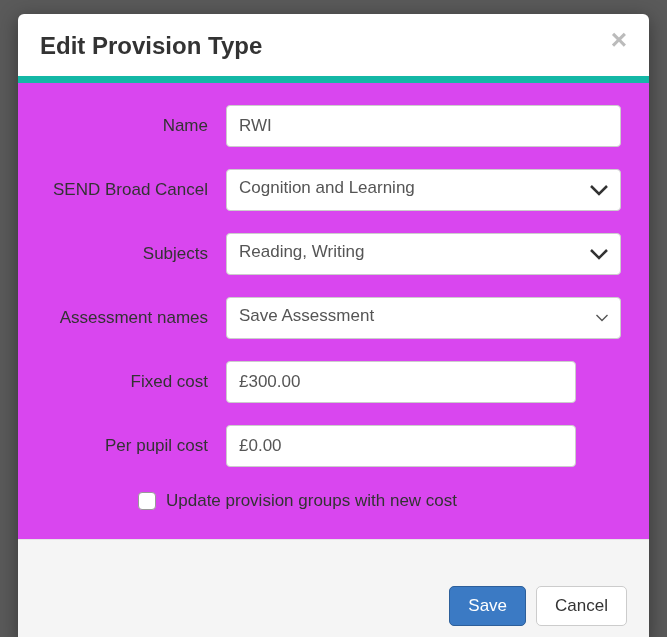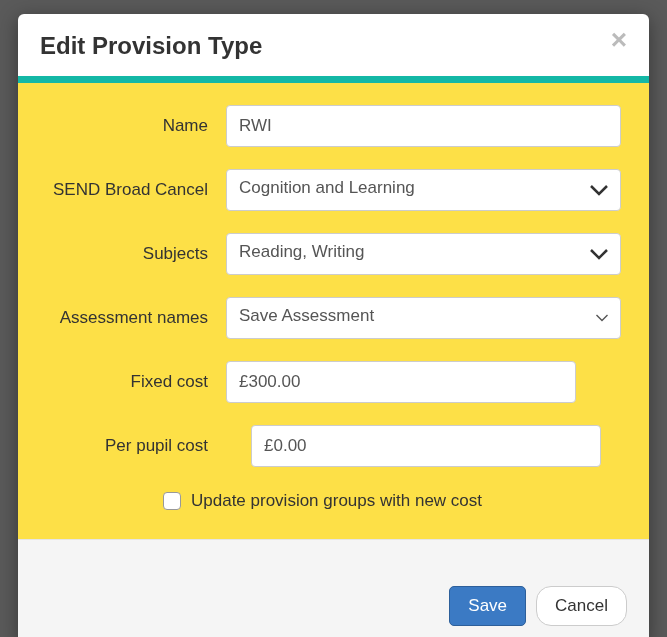--- a/index.html
+++ b/index.html
@@ -36,21 +36,21 @@
     .close-btn {
       font-size: 28px;
       color: #bbb;
       cursor: pointer;
       line-height: 0.6;
       font-weight: bold;
       text-shadow: 0 1px 0 #fff;
     }
     .modal-body {
       padding: 22px 28px 28px 28px;
-      background: #fde047;
+      background: #d946ef;
     }
     .form-row {
       display: flex;
       align-items: center;
       margin-bottom: 22px;
     }
     .form-row:last-of-type { margin-bottom: 12px; }
     .form-label {
       width: 180px;
       text-align: right;
@@ -82,21 +82,21 @@
       position: absolute;
       right: 12px;
       top: 50%;
       transform: translateY(-50%);
       pointer-events: none;
     }
     .select-arrow svg { display: block; }
     .checkbox-row {
       display: flex;
       align-items: center;
-      margin-left: 117px;
+      margin-left: 92px;
       padding-top: 2px;
     }
     .chk {
       width: 18px;
       height: 18px;
       border: 1.5px solid #999;
       border-radius: 4px;
       margin-right: 10px;
       cursor: pointer;
       background: #fff;
@@ -123,21 +123,20 @@
     }
     .btn-primary {
       background: #3b7ac4;
       color: #fff;
       border-color: #2d5f9a;
     }
     .btn-default {
       background: #fff;
       color: #333;
       border-color: #ccc;
-      border-radius: 15px;
     }
     .thin-caret svg { width: 14px; height: 9px; }
     .wide-caret svg { width: 20px; height: 12px; }
   </style>
 </head>
 <body>
 
 <div class="modal">
 
   <div class="modal-header">
@@ -198,21 +197,21 @@
 
     <div class="form-row">
       <div class="form-label">Fixed cost</div>
       <div class="form-control-wrap" style="max-width:350px;">
         <input class="form-input" value="£300.00" style="">
       </div>
     </div>
 
     <div class="form-row">
       <div class="form-label">Per pupil cost</div>
-      <div class="form-control-wrap" style="max-width:350px;margin-left:25px;">
+      <div class="form-control-wrap" style="max-width:350px;">
         <input class="form-input" value="£0.00" style="">
       </div>
     </div>
 
     <div class="checkbox-row">
       <div class="chk"></div>
       <div class="chk-label">Update provision groups with new cost</div>
     </div>
 
   </div>

